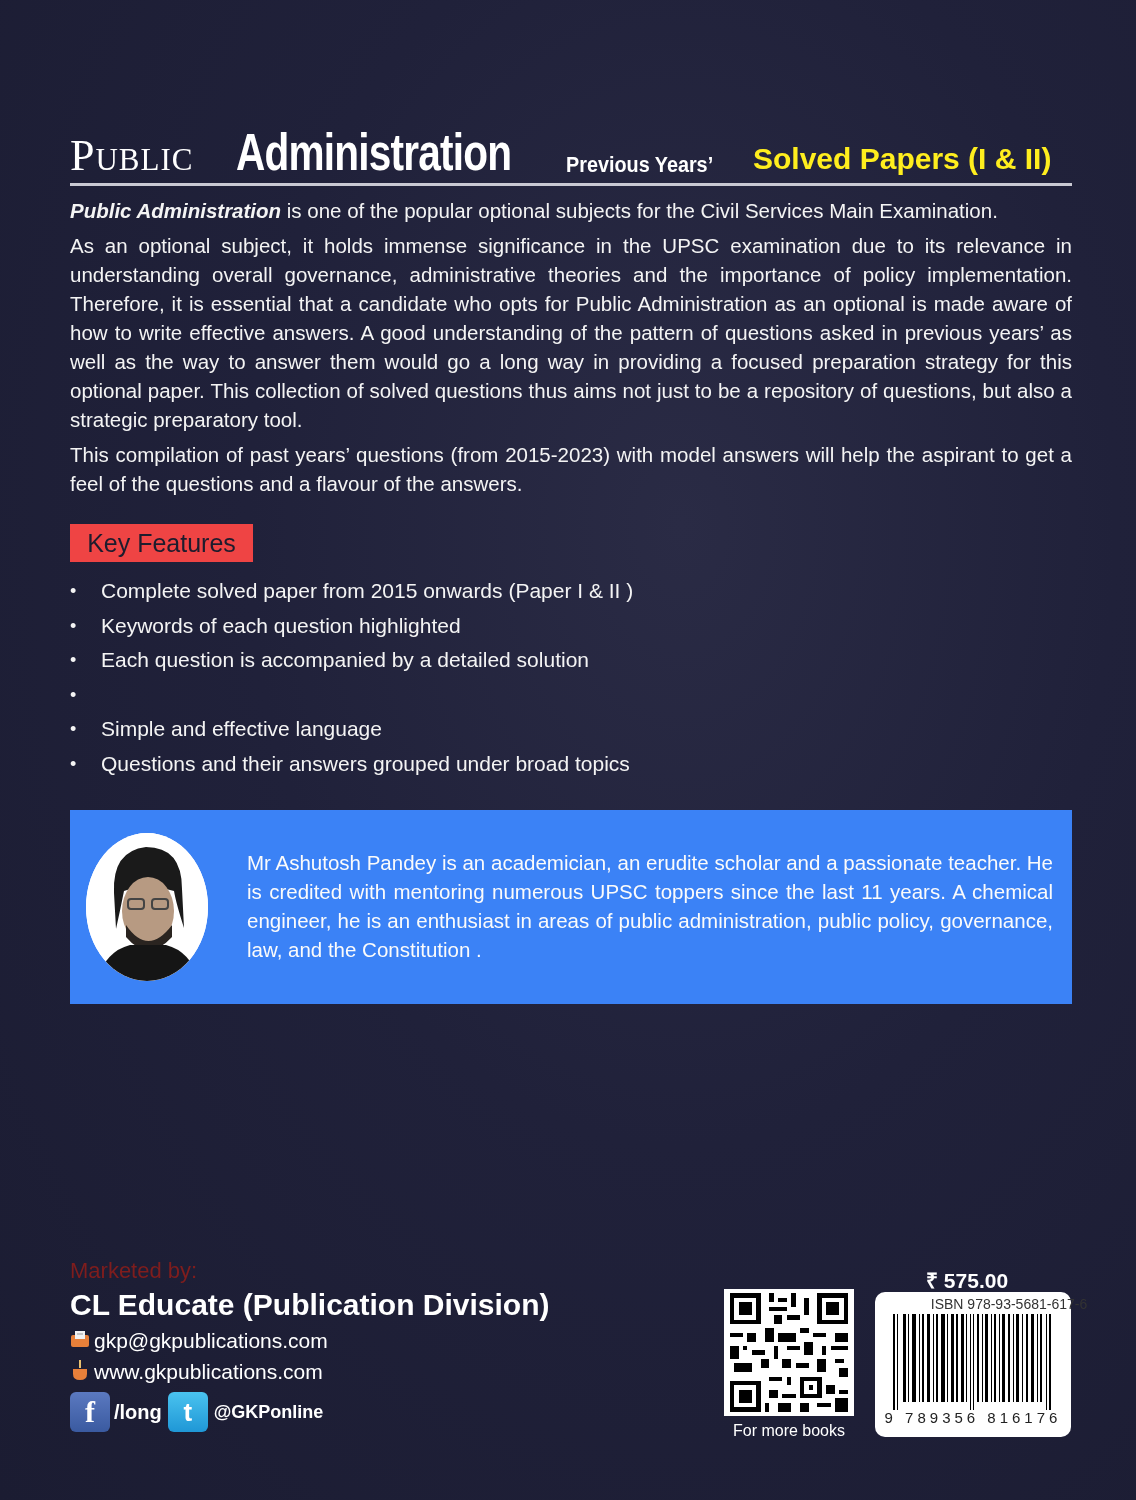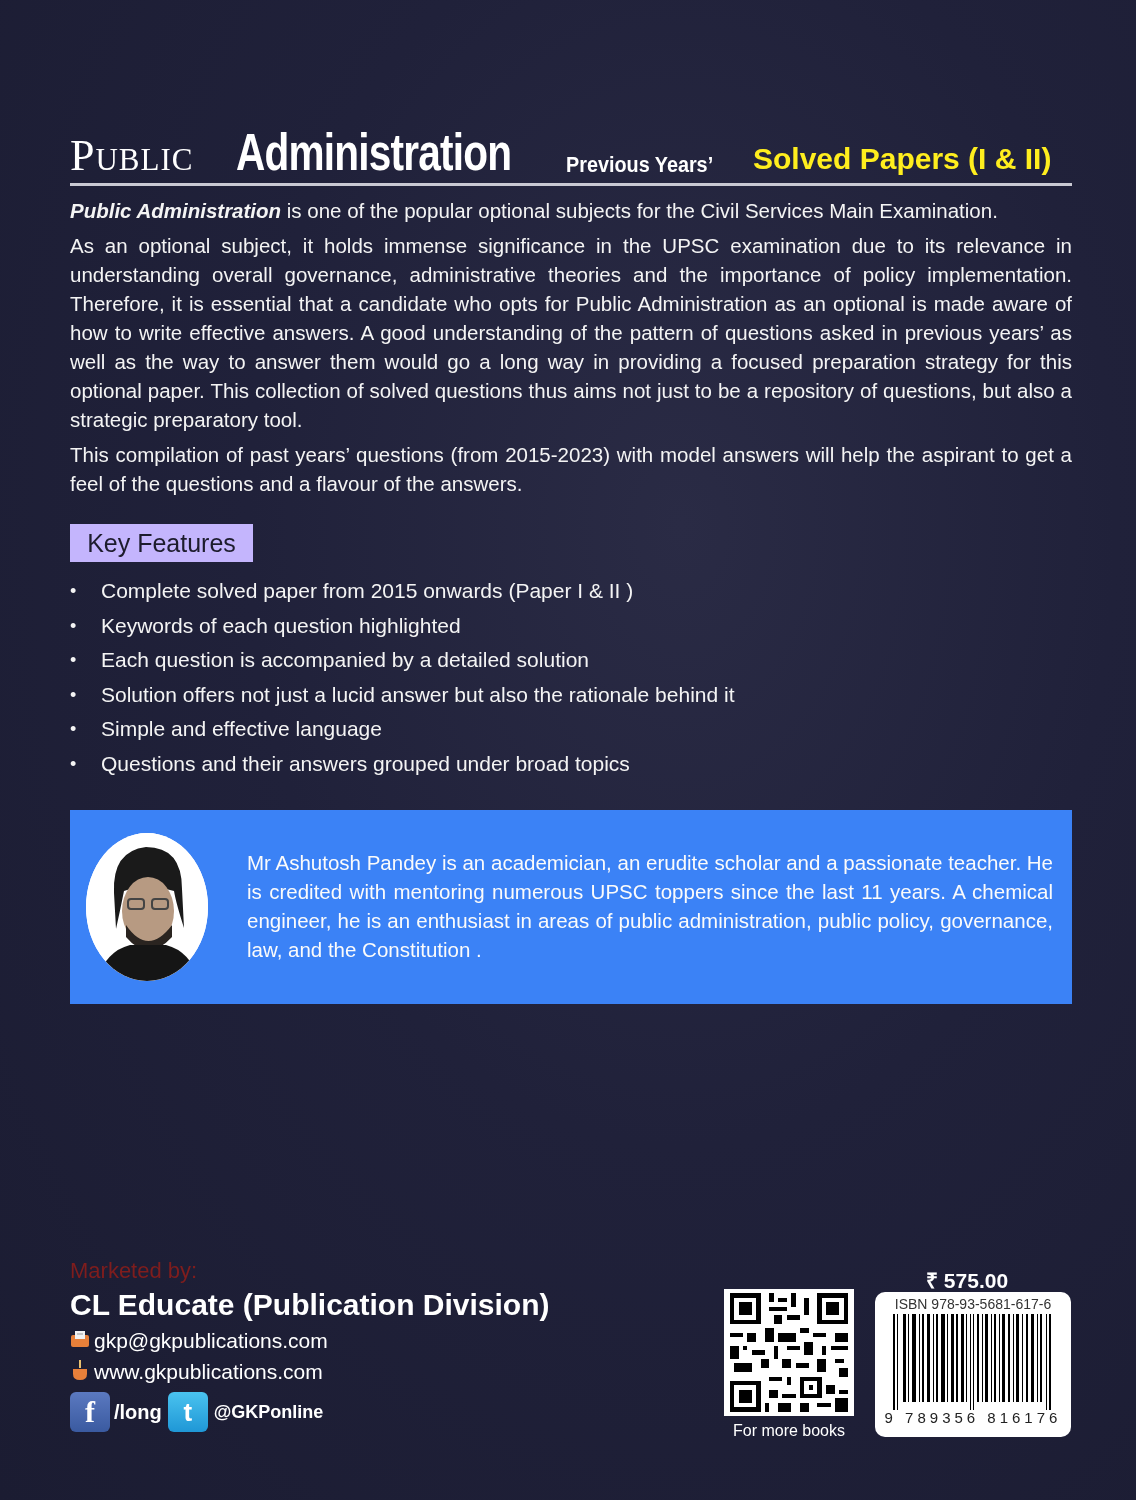--- a/index.html
+++ b/index.html
@@ -19,21 +19,21 @@
   .title-prev { font-family: "Liberation Sans", sans-serif; font-weight: bold; font-size: 22px; color: #ffffff; position: absolute; left: 496px; top: 30px; transform: scaleX(0.9); transform-origin: left top;}
   .title-solved { font-family: "Liberation Sans", sans-serif; font-weight: bold; font-size: 30px; color: #ffee1e; position: absolute; left: 683px; top: 20px; }
   .title-rule { position: absolute; left: 70px; top: 171px; width: 1002px; height: 3px; background: #c9c9d3; }
 
   
   .intro { position: absolute; left: 70px; top: 184px; width: 1002px; font-size: 20.5px; line-height: 29px; color: #f4f4f4; text-align: justify; }
   .intro p { margin: 0 0 6px 0; }
   .intro .em { font-weight: bold; font-style: italic; }
 
   
-  .kf-badge { position: absolute; left: 70px; top: 512px; width: 183px; height: 38px; background: #c4b5fd; color: #1d1c2d; font-size: 25px; line-height: 38px; text-align: center; }
+  .kf-badge { position: absolute; left: 70px; top: 512px; width: 183px; height: 38px; background: #ef4444; color: #1d1c2d; font-size: 25px; line-height: 38px; text-align: center; }
   .features { position: absolute; left: 70px; top: 562px; list-style: none; margin: 0; padding: 0; font-size: 21px; }
   .features li { position: relative; padding-left: 31px; height: 34.6px; line-height: 34.6px; color: #f4f4f4; }
   .features li .bullet { position: absolute; left: 0; top: 0; font-size: 18px; }
 
   
   .author-box { position: absolute; left: 70px; top: 798px; width: 1002px; height: 194px; background: #3b82f6; }
   .avatar { position: absolute; left: 16px; top: 23px; width: 122px; height: 148px; border-radius: 50%; background: #ffffff; overflow: hidden; }
   .author-text { position: absolute; left: 177px; top: 38px; width: 806px; font-size: 20.5px; line-height: 29px; color: #fbfbfb; text-align: justify; }
 
   
@@ -45,21 +45,21 @@
   .sq { width: 40px; height: 40px; border-radius: 6px; display: inline-flex; align-items: center; justify-content: center; color: #fff; font-weight: bold; }
   .fb { background: linear-gradient(#5b79c0, #3a5aa0); font-size: 30px; font-family: "Liberation Serif", serif; }
   .tw { background: linear-gradient(#4ac3ef, #1f97d6); font-size: 26px; margin-left: 6px; }
 
   
   .qr { position: absolute; left: 724px; top: 1277px; width: 130px; height: 127px; background: #ffffff; }
   .qr svg { display: block; }
   .qr-caption { position: absolute; left: 724px; top: 1410px; width: 130px; text-align: center; font-size: 16px; color: #ffffff; }
   .price { position: absolute; left: 926px; top: 1254px; font-size: 21px; font-weight: bold; color: #ffffff; }
   .isbn-box { position: absolute; left: 875px; top: 1280px; width: 196px; height: 145px; background: #ffffff; border-radius: 10px; color: #111; }
-  .isbn-label { position: absolute; left: 0; top: 4px; width: 196px; text-align: center; font-size: 14px; color: #333; }
+  .isbn-label { position: absolute; left: 0; top: 4px; width: 196px; text-align: center; font-size: 14px; color: #333; padding-left: 36px; }
   .barcode { position: absolute; left: 14px; top: 22px; }
   .isbn-digits { position: absolute; left: 0; top: 117px; width: 196px; text-align: center; font-size: 15px; letter-spacing: 4px; color: #222; }
 </style>
 </head>
 <body>
 
 <div class="page">
 
   <div class="title-row">
     <span class="title-public">Public</span>
@@ -73,21 +73,21 @@
     <p><span class="em">Public Administration</span><span> is one of the popular optional subjects for the Civil Services Main Examination.</span></p>
     <p>As an optional subject, it holds immense significance in the UPSC examination due to its relevance in understanding overall governance, administrative theories and the importance of policy implementation. Therefore, it is essential that a candidate who opts for Public Administration as an optional is made aware of how to write effective answers. A good understanding of the pattern of questions asked in previous years’ as well as the way to answer them would go a long way in providing a focused preparation strategy for this optional paper. This collection of solved questions thus aims not just to be a repository of questions, but also a strategic preparatory tool.</p>
     <p>This compilation of past years’ questions (from 2015-2023) with model answers will help the aspirant to get a feel of the questions and a flavour of the answers.</p>
   </div>
 
   <div class="kf-badge">Key Features</div>
   <ul class="features">
     <li><span class="bullet">•</span><span>Complete solved paper from 2015 onwards (Paper I &amp; II )</span></li>
     <li><span class="bullet">•</span><span>Keywords of each question highlighted</span></li>
     <li><span class="bullet">•</span><span>Each question is accompanied by a detailed solution</span></li>
-    <li><span class="bullet">•</span><span>Solution offers not just a lucid answer but also the rationale behind it</span></li>
+    <li><span class="bullet">•</span></li>
     <li><span class="bullet">•</span><span>Simple and effective language</span></li>
     <li><span class="bullet">•</span><span>Questions and their answers grouped under broad topics</span></li>
   </ul>
 
   <div class="author-box">
     <div class="avatar">
       <svg width="122" height="148" viewBox="0 0 122 148">
         <rect width="122" height="148" fill="#ffffff"></rect>
         <path d="M28 60 Q26 18 60 14 Q96 14 96 56 L98 95 Q90 70 88 58 Q60 50 38 58 Q34 78 30 96 Z" fill="#1a1a1a"></path>
         <ellipse cx="62" cy="78" rx="26" ry="34" fill="#b79a82"></ellipse>

